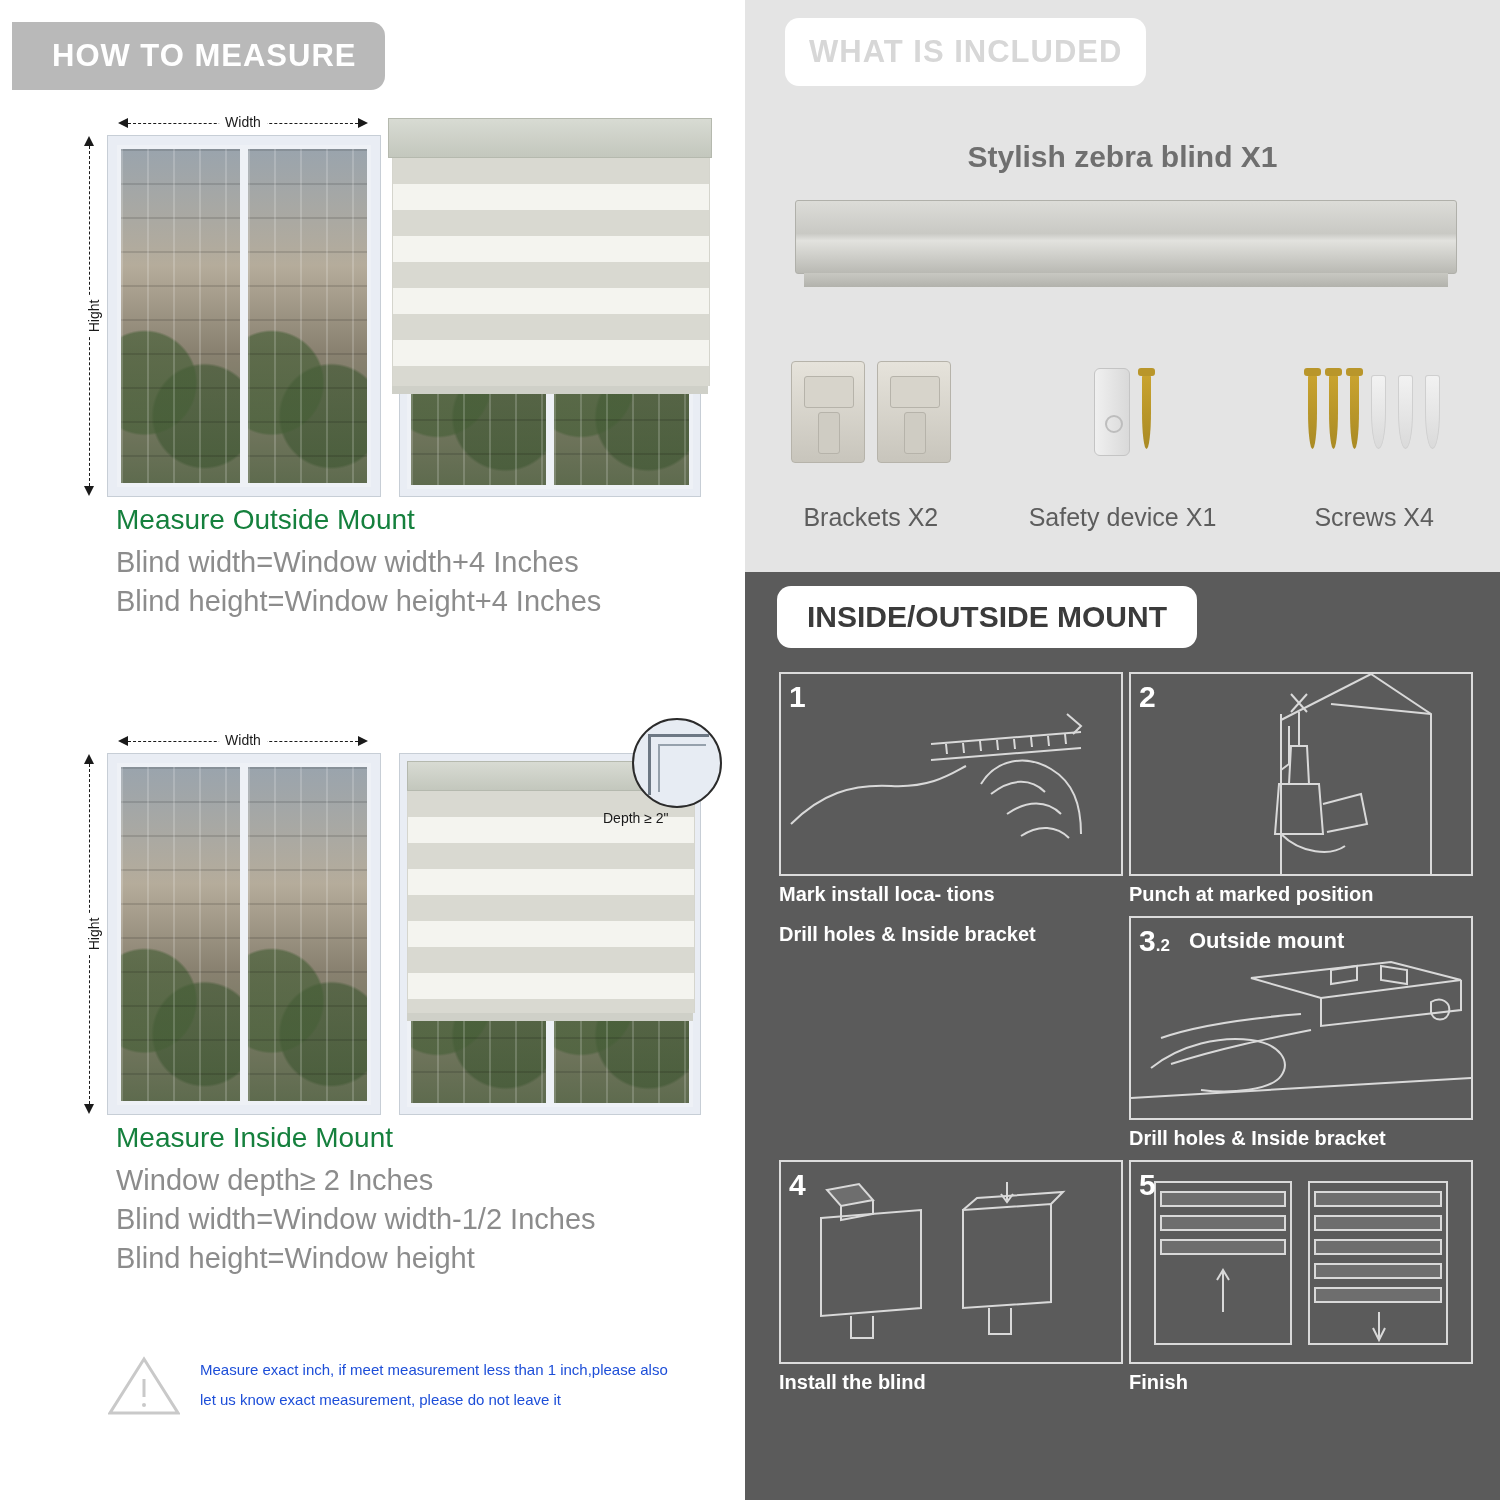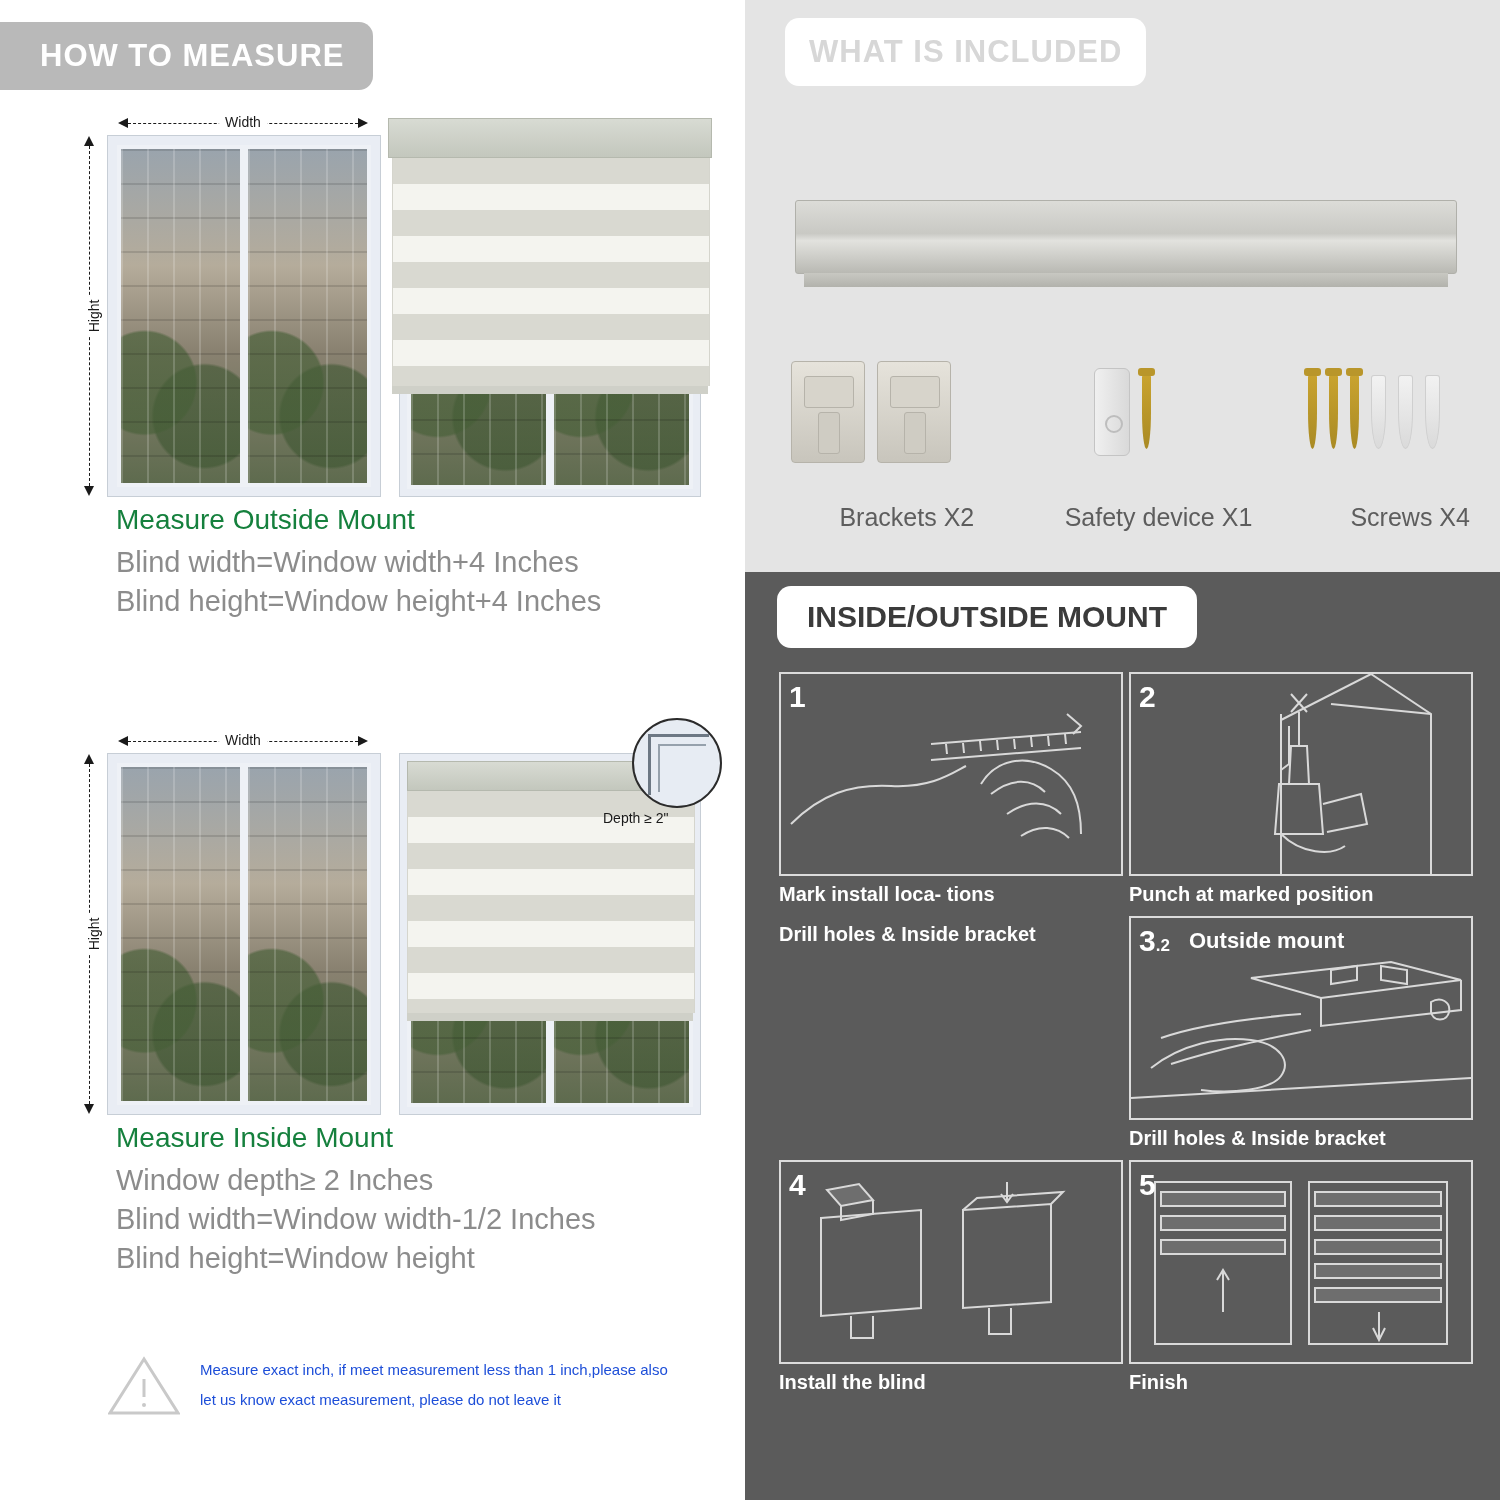--- a/index.html
+++ b/index.html
@@ -33,21 +33,21 @@
     font-size: 31px;
     font-weight: bold;
     letter-spacing: 1px;
     padding: 16px 28px 16px 40px;
     display: inline-block;
     border-radius: 0 14px 14px 0;
   }
   .badge-wrap {
     position: absolute;
     top: 22px;
-    left: 0;
+    left: 12px;
   }
   
   .measure-block { position: absolute; left: 8px; width: 745px; }
   .mb1 { top: 100px; }
   .mb2 { top: 718px; }
 
   .diagram-row {
     position: relative;
     height: 400px;
     margin-left: 62px;
@@ -325,21 +325,21 @@
     background: linear-gradient(180deg,#c8c8c2,#b2b2ac);
   }
   .parts-row {
     position: absolute;
     top: 352px;
     left: 0;
     width: 755px;
     height: 180px;
     display: flex;
   }
-  .part { flex: 1 1 33.33%; position: relative; padding-left: 36px; }
+  .part { flex: 1 1 33.33%; position: relative; }
   .part .caption {
     position: absolute;
     bottom: 0;
     width: 100%;
     text-align: center;
     font-size: 25px;
     color: #5d5d5d;
   }
   .part .art {
     position: absolute;
@@ -603,20 +603,21 @@
         </svg>
       </div>
       <div class="note-text">Measure exact inch, if meet measurement less than 1 inch,please also let us know exact measurement, please do not leave it</div>
     </div>
   </div>
 
   <div class="right-col">
 
     <div class="panel-included">
       <div class="white-badge">WHAT IS INCLUDED</div>
+      <div class="included-title">Stylish zebra blind X1</div>
       <div class="headrail"></div>
 
       <div class="parts-row">
         <div class="part">
           <div class="art">
             <div class="bracket"></div>
             <div class="bracket"></div>
           </div>
           <div class="caption">Brackets X2</div>
         </div>

